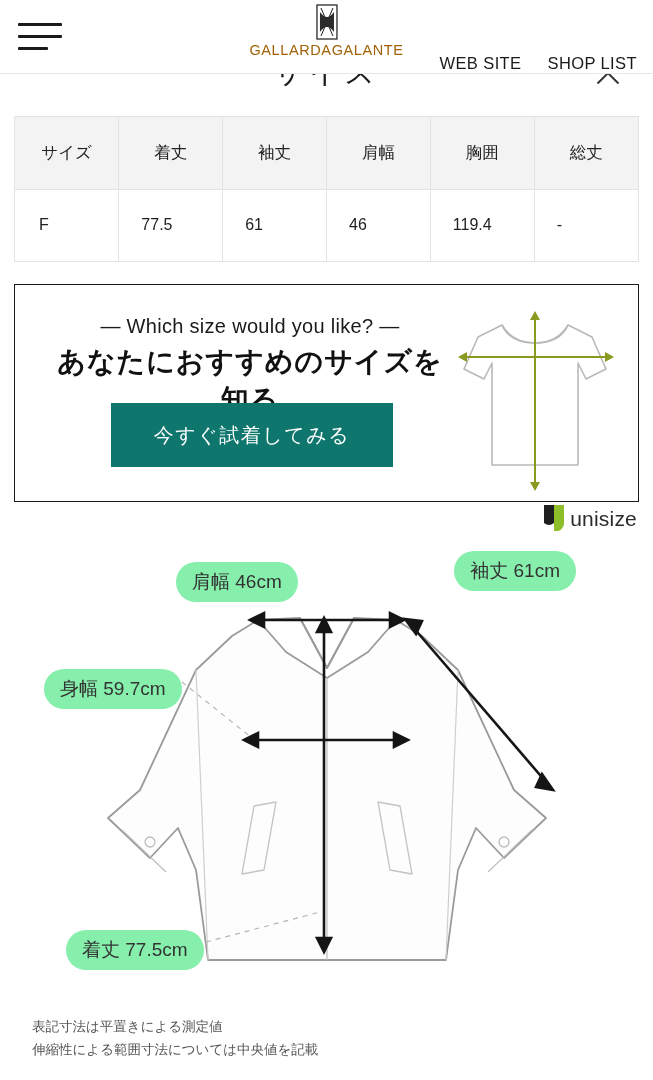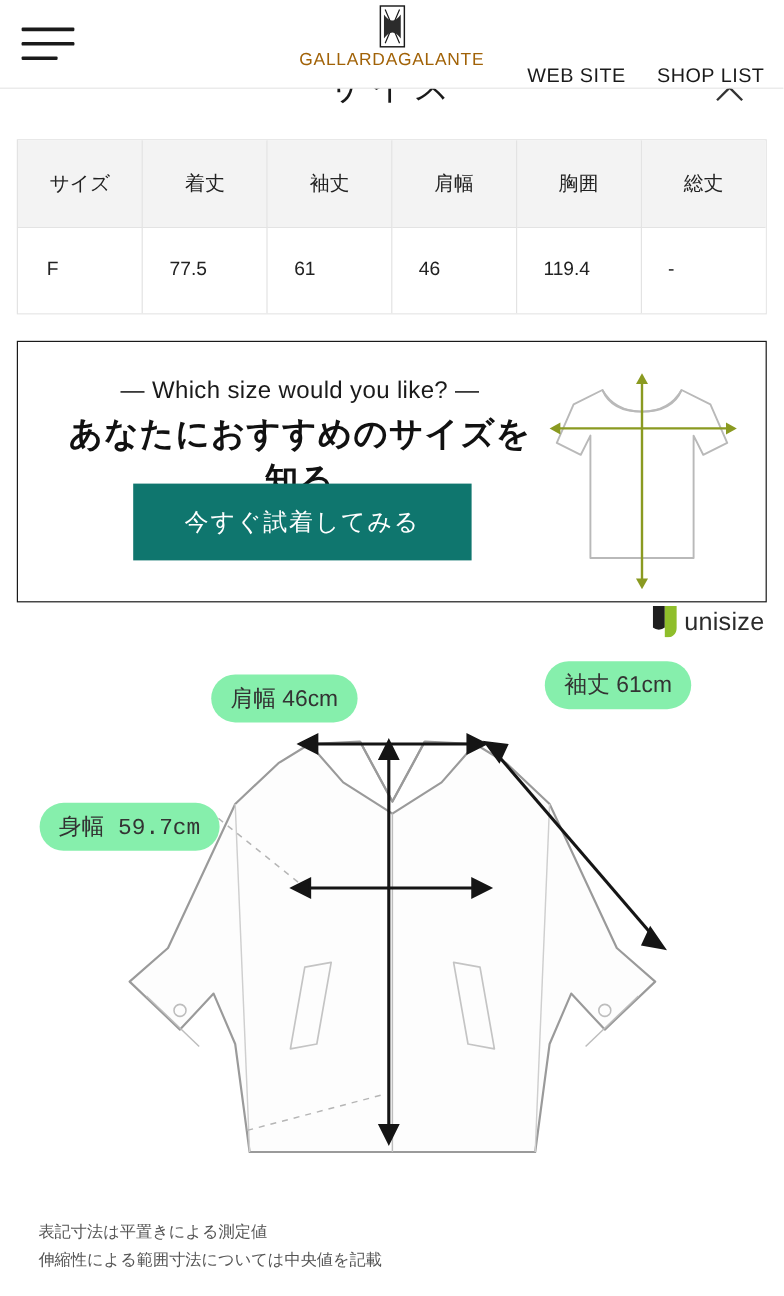--- a/index.html
+++ b/index.html
@@ -206,21 +206,21 @@
     position: absolute;
     background: #86efac;
     border-radius: 20px;
     color: #333;
     font-size: 19px;
     padding: 7px 16px;
     white-space: nowrap;
   }
   .pill-kata { left: 176px; top: 562px; }
   .pill-sode { right: 77px; top: 551px; }
-  .pill-mihaba { left: 33px; top: 669px; font-family: Liberation Mono, monospace; }
+  .pill-mihaba { left: 44px; top: 669px; }
   .pill-kitake { left: 66px; top: 930px; }
 
   .note {
     position: absolute;
     left: 32px; top: 1016px;
     font-size: 13.5px;
     color: #555;
     line-height: 1.7;
   }
 </style>
@@ -358,19 +358,20 @@
     <g stroke="#151515" stroke-width="2.6" fill="#151515">
       <line x1="324" y1="86" x2="324" y2="404"></line>
       <path d="M324 78 l-7 14 h14 z"></path>
       <path d="M324 412 l-7 -14 h14 z"></path>
     </g>
   </svg>
 
   <div class="pill pill-kata">肩幅  46cm</div>
   <div class="pill pill-sode">袖丈  61cm</div>
   <div class="pill pill-mihaba">身幅  59.7cm</div>
+  <div class="pill pill-kitake">着丈  77.5cm</div>
 
   <div class="note">
     <div>表記寸法は平置きによる測定値</div>
     <div>伸縮性による範囲寸法については中央値を記載</div>
   </div>
 
 </div>
 
 </body></html>

